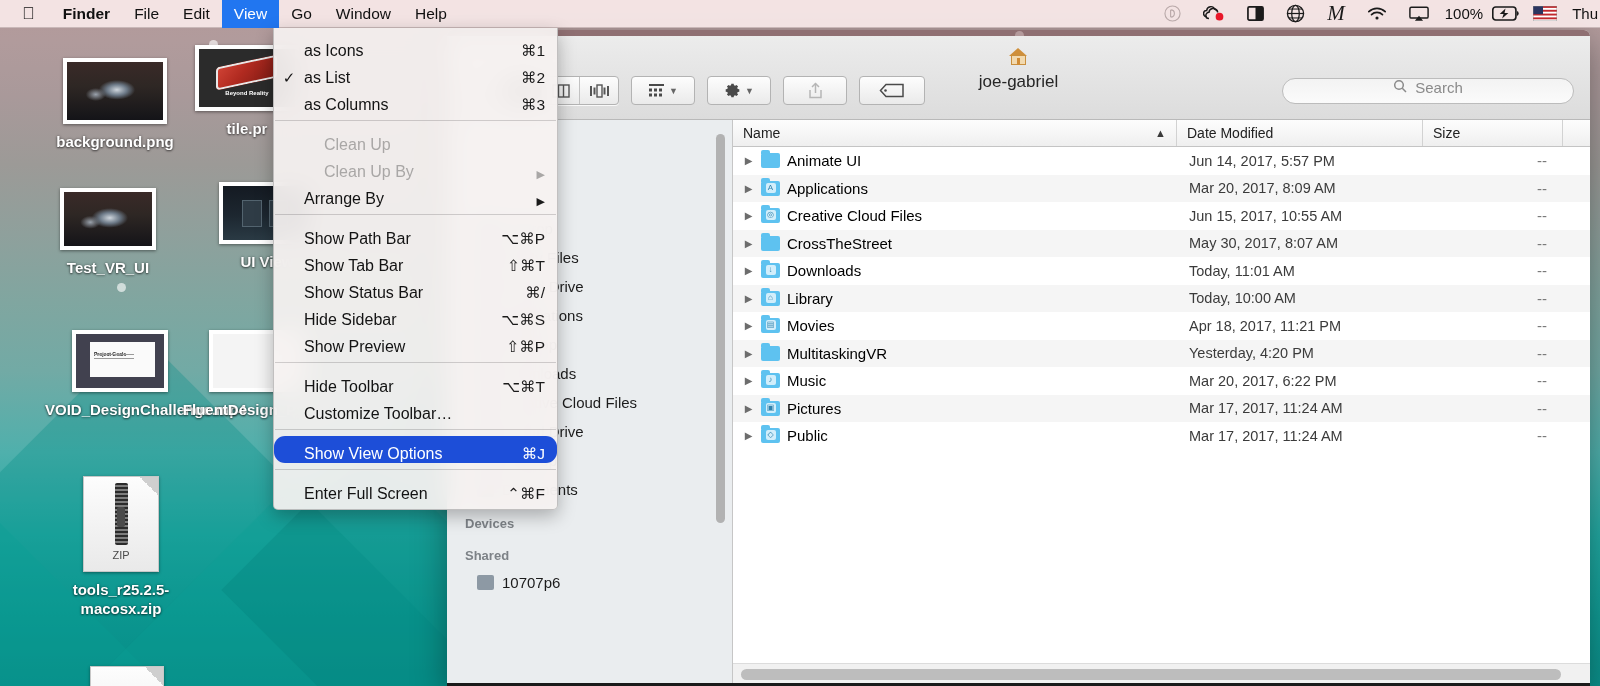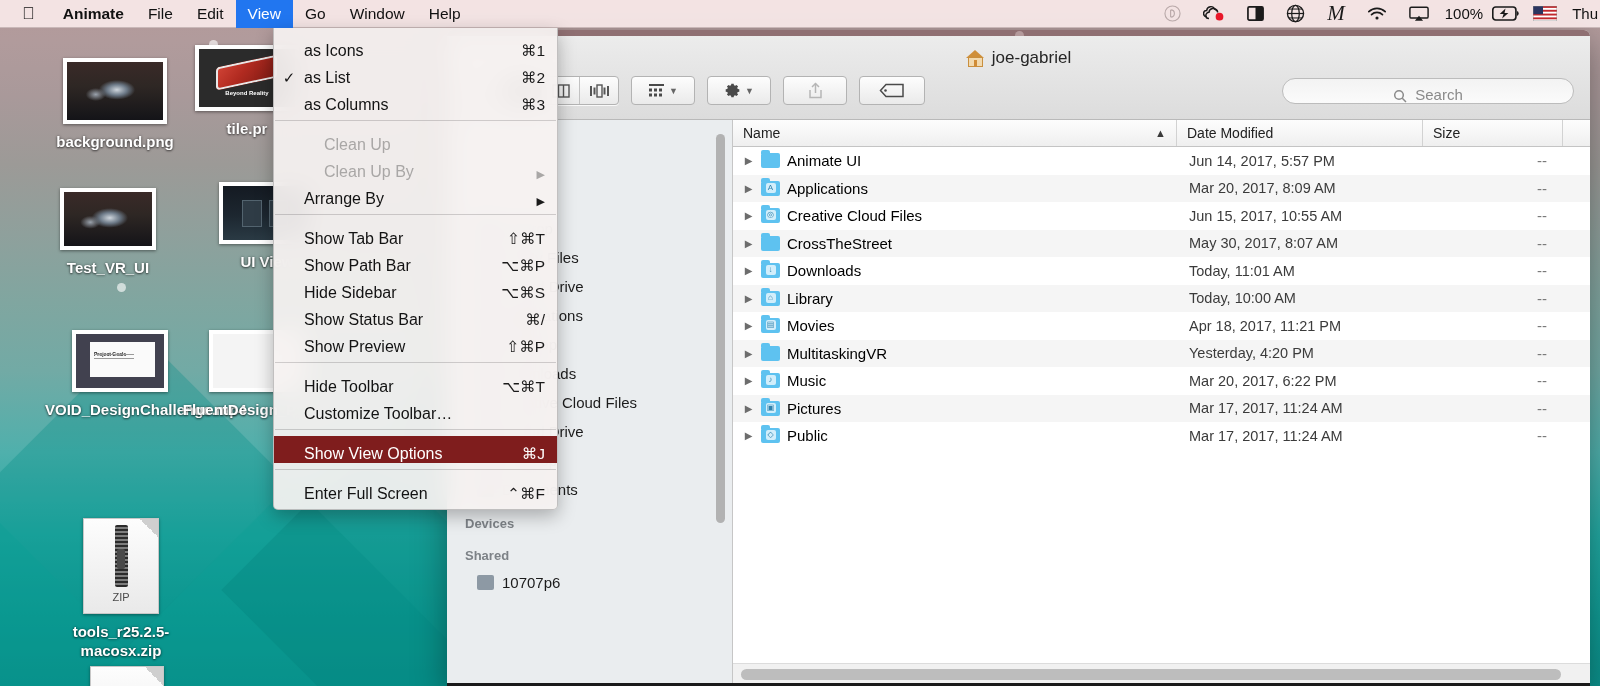--- a/index.html
+++ b/index.html
@@ -170,21 +170,21 @@
     padding: 0 12px 0 0; font-size: 16px; color: #131313;
     position: relative;
   }
   .mi .chk { width: 30px; text-align: center; font-size: 15px; }
   .mi .lbl { flex: 1; }
   .mi .key {
     font-size: 15.5px; color: #1a1a1a; letter-spacing: 0px;
     white-space: nowrap; padding-left: 14px;
   }
   .mi.dim .lbl, .mi.dim .key, .mi.dim .arrow { color: #a9a7a6; margin-left: 20px; }
-  .mi.sel { background: #7f1d1d; }
+  .mi.sel { background: #1d4ed8; border-radius: 11px; }
   .mi.sel .lbl, .mi.sel .key { color: #fff; }
   .mi .arrow { font-size: 11px; color: #1a1a1a; padding-left: 12px; }
   .msep { height: 1px; background: rgba(0,0,0,0.16); margin: 6px 1px; }
 
   
   #finder {
     position: absolute; left: 447px; top: 30px;
     width: 1143px; height: 656px;
     background: #f6f6f6;
     border-radius: 6px 6px 0 0;
@@ -203,21 +203,21 @@
   }
   #toolbar {
     height: 84px;
     background: linear-gradient(to bottom, #ececec 0%, #dcdcdc 100%);
     border-bottom: 1px solid #b9b9b9;
     position: relative;
   }
   #wintitle {
     position: absolute; left: 0; right: 0; top: 12px;
     text-align: center; font-size: 17px; color: #262626;
-    display: flex; align-items: center; justify-content: center; gap: 7px;
+    display: flex; align-items: center; justify-content: center; gap: 7px; flex-direction: column;
   }
   .home-ic {
     width: 19px; height: 17px; position: relative; display: inline-block;
   }
   .home-ic .roof {
     position: absolute; left: 0; top: 0; width: 0; height: 0;
     border-left: 9.5px solid transparent; border-right: 9.5px solid transparent;
     border-bottom: 8px solid #cf8f3a;
   }
   .home-ic .body {
@@ -251,21 +251,21 @@
     background: linear-gradient(to bottom, #fdfdfd, #eaeaea);
     color: #4a4a4a;
   }
   .btn.wide { min-width: 64px; }
   .btn.disabled { color: #b6b6b6; }
   .caret { font-size: 9px; color: #666; }
   #searchbox {
     margin-left: auto; width: 292px; height: 26px;
     border: 1px solid #bcbcbc; border-radius: 13px;
     background: linear-gradient(to bottom, #f3f3f3, #fbfbfb);
-    display: flex; align-items: flex-end; justify-content: center; gap: 8px;
+    display: flex; align-items: flex-start; justify-content: center; gap: 8px;
     color: #8a8a8a; font-size: 15px;
   }
 
   #content { display: flex; height: 566px; }
   #sidebar {
     width: 286px; background: rgba(232,236,238,0.92);
     border-right: 1px solid #c6c6c6;
     position: relative; overflow: hidden; padding-top: 6px;
   }
   .sb-head {
@@ -396,21 +396,21 @@
     <div>VOID_DesignChallenge.mp4</div>
   </div>
 
   <div class="dicon" style="left:182px; top:330px;">
     <div class="thumb">
         <div class="whitepic"></div>
       </div>
     <div>FluentDesign_Public</div>
   </div>
 
-  <div class="dicon" style="left:46px; top:518px;">
+  <div class="dicon" style="left:46px; top:476px;">
     <div class="zipicon">
       <div class="fold"></div>
         <div class="zipper"></div>
         <div class="pull"></div>
       <div class="lbl">ZIP</div>
     </div>
     <div>tools_r25.2.5-macosx.zip</div>
   </div>
 
   <div class="dot" style="left:209px; top:40px;"></div>
@@ -704,21 +704,21 @@
       <div id="hscrolltrack">
         <div id="hscroll"></div>
       </div>
     </div>
   </div>
   <div id="winbottom"></div>
 </div>
 
 <div id="menubar">
   <div class="mb-item apple"></div>
-  <div class="mb-item bold">Animate</div>
+  <div class="mb-item bold">Finder</div>
   <div class="mb-item">File</div>
   <div class="mb-item">Edit</div>
   <div class="mb-item active">View</div>
   <div class="mb-item">Go</div>
   <div class="mb-item">Window</div>
   <div class="mb-item">Help</div>
 
   <div id="mb-right">
     <div class="mb-ic" style="color:#b9a9a9">
       <svg width="17" height="17" viewBox="0 0 18 18">
@@ -814,40 +814,40 @@
       <span class="arrow">▶</span>
     </div>
     <div class="mi">
       <span class="chk"></span>
       <span class="lbl">Arrange By</span>
       <span class="arrow">▶</span>
     </div>
     <div class="msep"></div>
     <div class="mi">
       <span class="chk"></span>
+      <span class="lbl">Show Path Bar</span>
+      <span class="key">⌥⌘P</span>
+    </div>
+    <div class="mi">
+      <span class="chk"></span>
       <span class="lbl">Show Tab Bar</span>
       <span class="key">⇧⌘T</span>
     </div>
     <div class="mi">
       <span class="chk"></span>
-      <span class="lbl">Show Path Bar</span>
-      <span class="key">⌥⌘P</span>
+      <span class="lbl">Show Status Bar</span>
+      <span class="key">⌘/</span>
     </div>
     <div class="mi">
       <span class="chk"></span>
       <span class="lbl">Hide Sidebar</span>
       <span class="key">⌥⌘S</span>
     </div>
     <div class="mi">
       <span class="chk"></span>
-      <span class="lbl">Show Status Bar</span>
-      <span class="key">⌘/</span>
-    </div>
-    <div class="mi">
-      <span class="chk"></span>
       <span class="lbl">Show Preview</span>
       <span class="key">⇧⌘P</span>
     </div>
     <div class="msep"></div>
     <div class="mi">
       <span class="chk"></span>
       <span class="lbl">Hide Toolbar</span>
       <span class="key">⌥⌘T</span>
     </div>
     <div class="mi">

